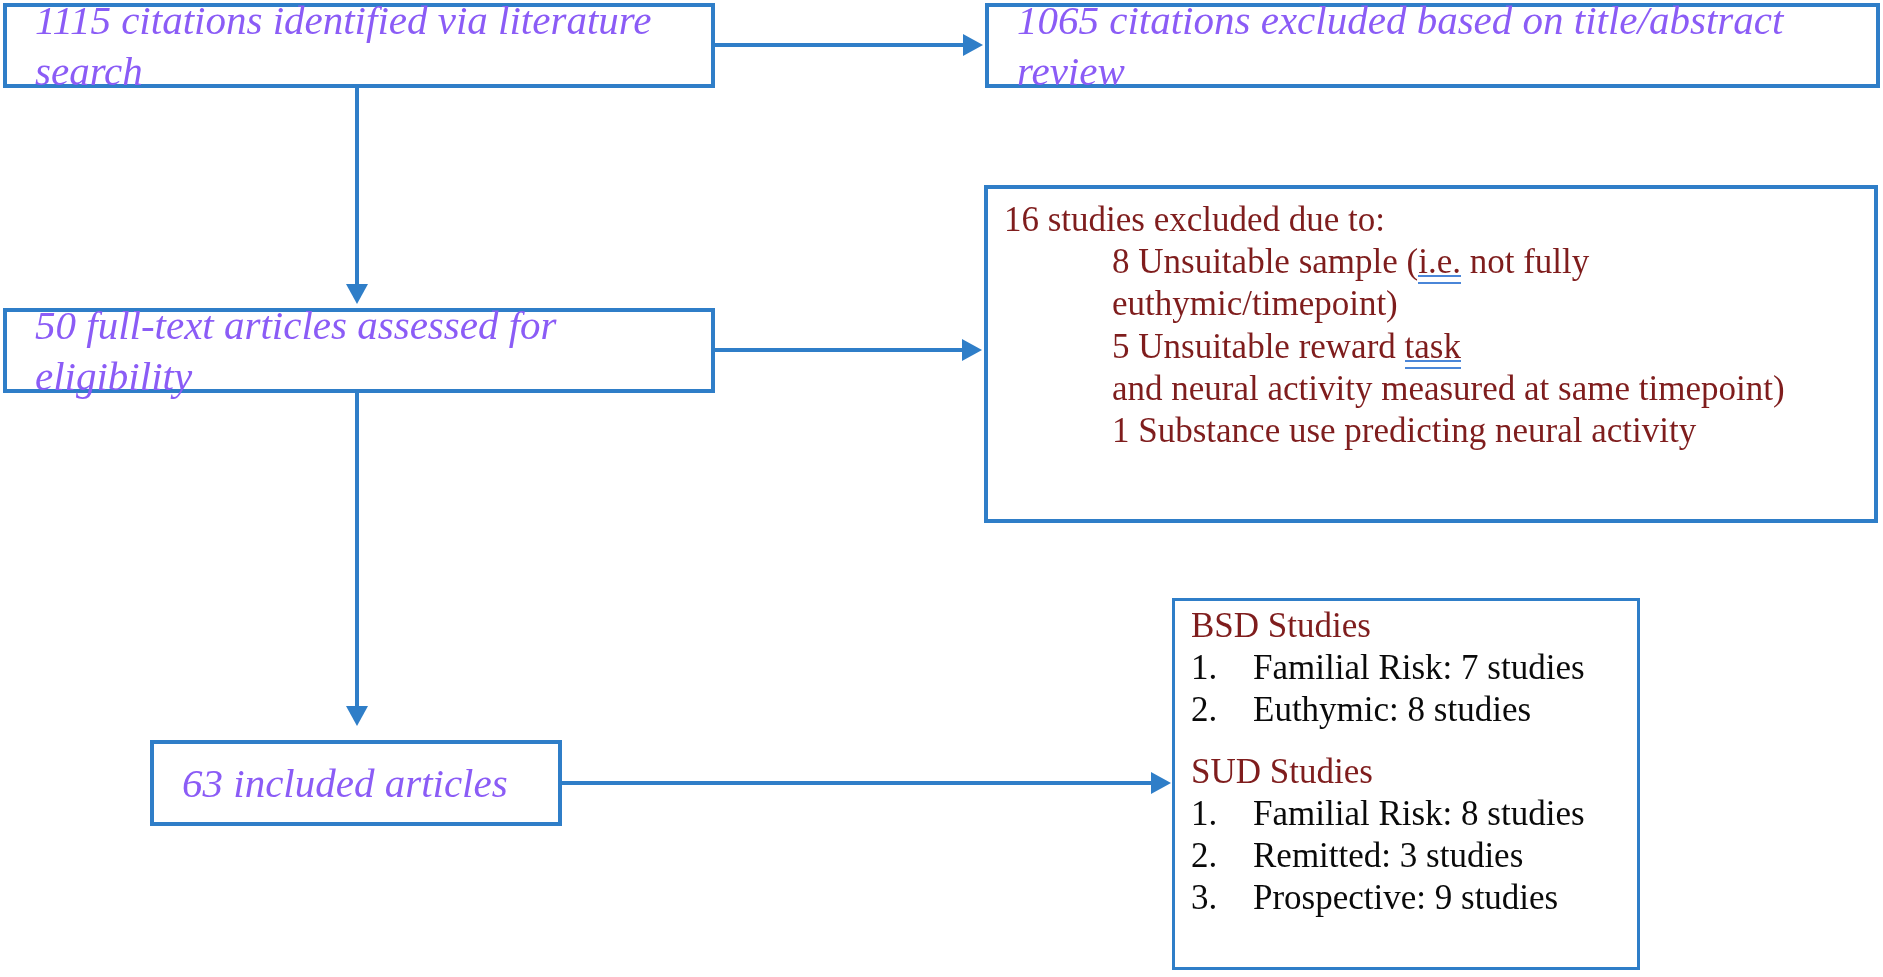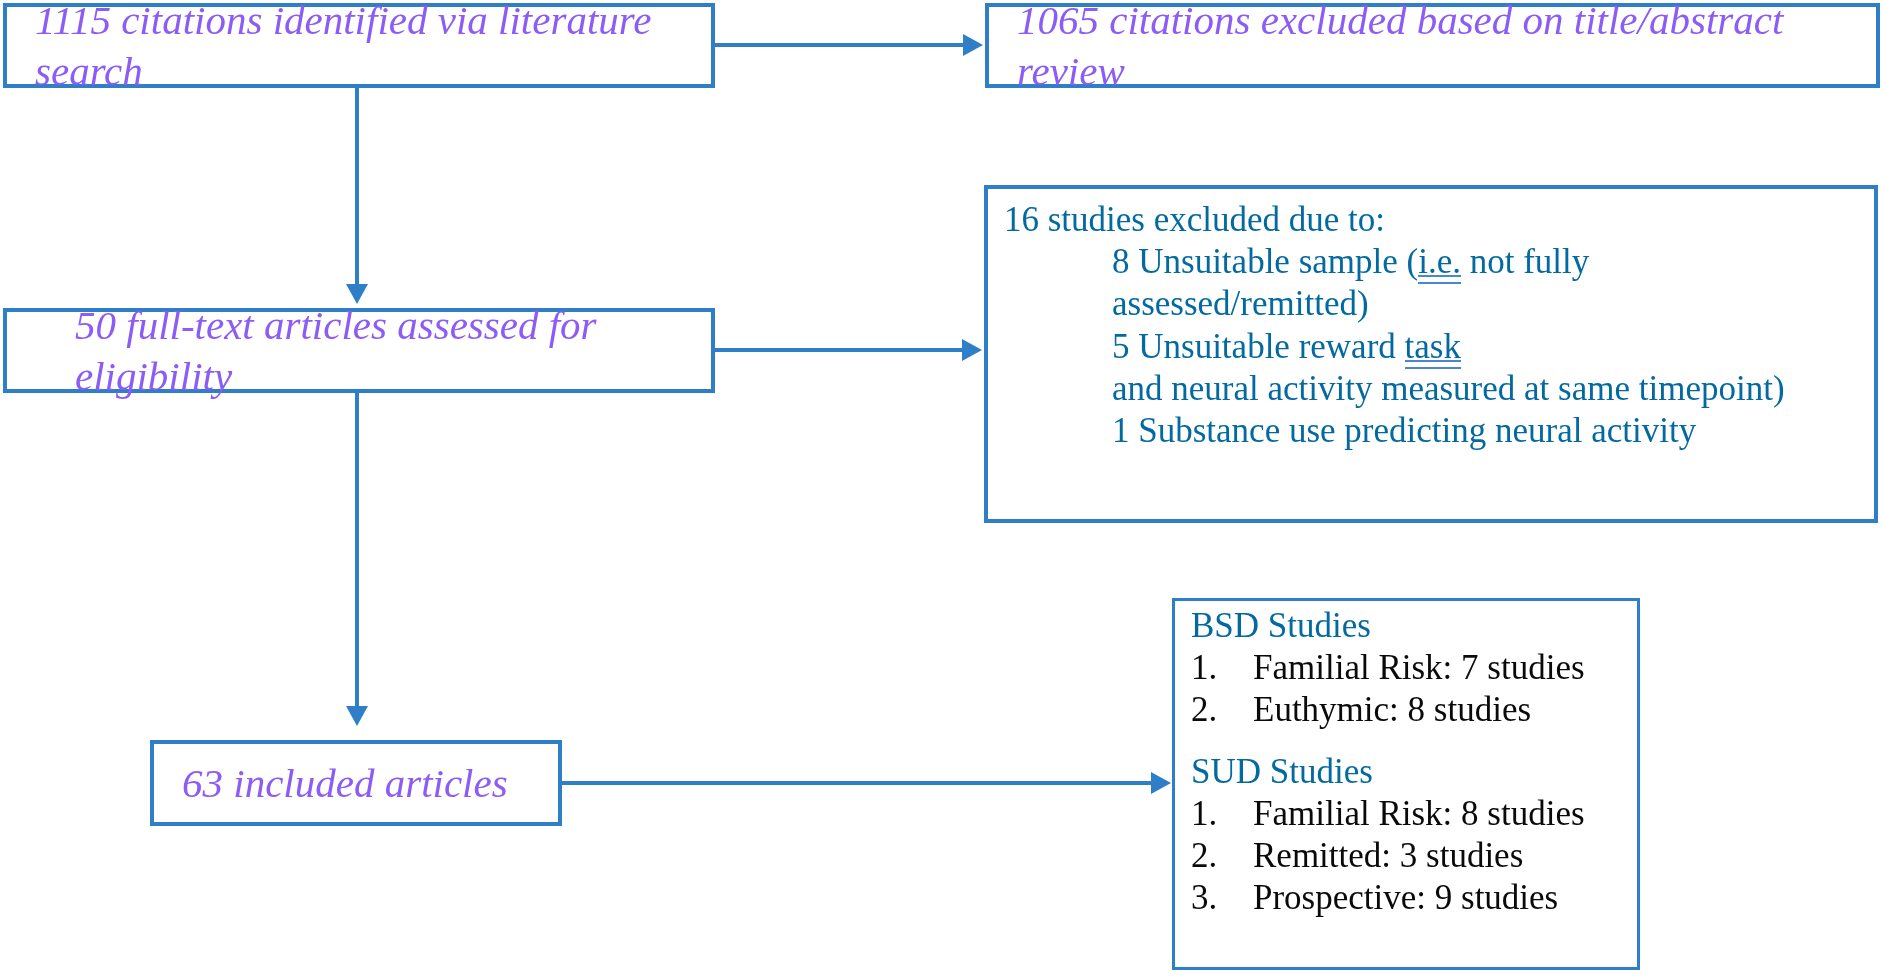--- a/index.html
+++ b/index.html
@@ -46,21 +46,21 @@
 
   
   .box.stack {
     padding: 10px 12px 10px 16px;
   }
 
   .line {
     font-size: 35px;
     line-height: 1.205;
     white-space: pre;
-    color: #0369a1;
+    color: #7f1d1d;
   }
   .line.indent {
     padding-left: 108px;
   }
   .line.blank {
     height: 0.55em;
   }
 
   
   .gm {
@@ -127,30 +127,30 @@
   <div class="box center" style="left:985px; top:3px; width:895px; height:85px;">
     <div class="box-text">1065 citations excluded based on title/abstract review</div>
   </div>
 
   <div class="conn hline" style="left:715px; top:43px; width:248px;"></div>
   <div class="arrowhead arrow-right" style="left:963px; top:34px;"></div>
 
   <div class="conn vline" style="left:355px; top:88px; height:196px;"></div>
   <div class="arrowhead arrow-down" style="left:346px; top:284px;"></div>
 
-  <div class="box center" style="left:3px; top:308px; width:712px; height:85px;padding-left:40px;">
+  <div class="box center" style="left:3px; top:308px; width:712px; height:85px;">
     <div class="box-text">50 full-text articles assessed for eligibility</div>
   </div>
 
   <div class="box stack" style="left:984px; top:185px; width:894px; height:338px;">
     <div class="line">16 studies excluded due to:</div>
 
     <div class="line indent"><span>8 Unsuitable sample (</span><span class="gm">i.e.</span><span> not fully</span></div>
 
-    <div class="line indent">assessed/remitted)</div>
+    <div class="line indent">euthymic/timepoint)</div>
 
     <div class="line indent"><span>5 Unsuitable reward </span><span class="gm">task</span></div>
 
 
     <div class="line indent">and neural activity measured at same timepoint)</div>
 
     <div class="line indent">1 Substance use predicting neural activity</div>
   </div>
 
   <div class="conn hline" style="left:715px; top:348px; width:247px;"></div>

